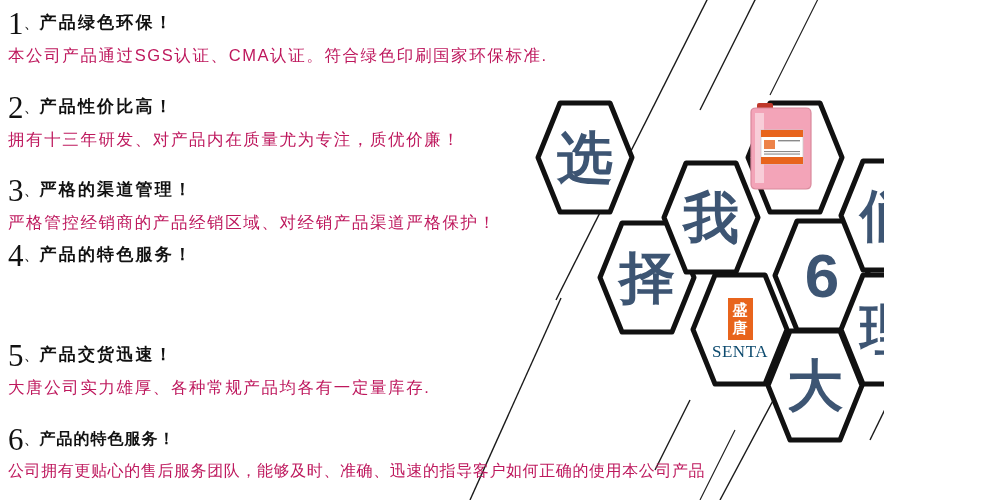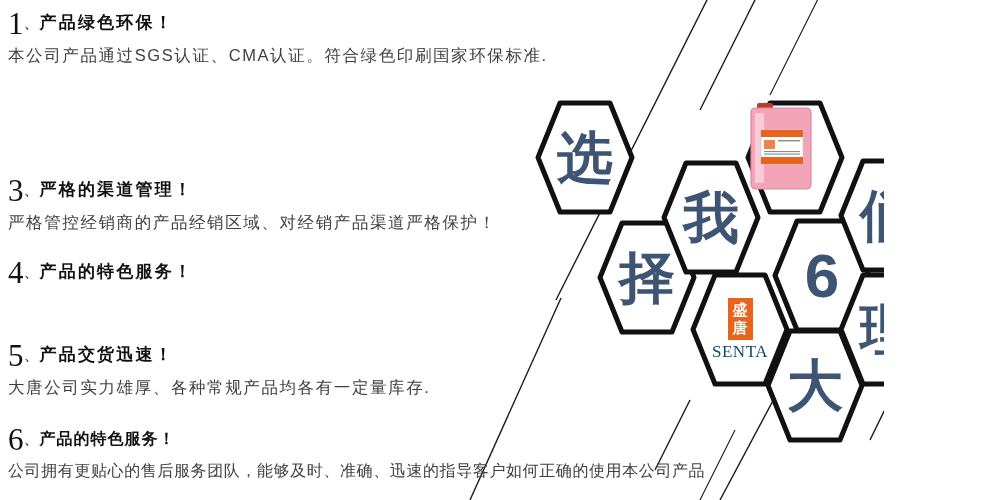--- a/index.html
+++ b/index.html
@@ -24,21 +24,21 @@
     font-family:"Liberation Serif","DejaVu Serif",serif;
     font-size:31px;color:#111;font-weight:400;
     vertical-align:-4px;letter-spacing:0;
   }
   .r-dun{font-size:16px;color:#111;letter-spacing:0;vertical-align:2px;}
   .r-title{
     font-size:17px;color:#111;font-weight:600;letter-spacing:2.2px;
     vertical-align:2px;
   }
   .r-body{
-    font-size:16.5px;color:#404040;letter-spacing:1.6px;white-space:nowrap;
+    font-size:16.5px;color:#be185d;letter-spacing:1.6px;white-space:nowrap;
     margin-top:7px;line-height:1.15;
   }
   .r6 .r-title{letter-spacing:1px;font-size:16px;}
   .r6 .r-body{letter-spacing:0.6px;font-size:16px;}
 
   
   .honeycomb{position:absolute;left:500px;top:80px;width:500px;height:345px;}
   .hex{position:absolute;width:100px;height:115px;}
   .hex svg{position:absolute;inset:0;width:100%;height:100%;}
   .hex .glyph{
@@ -99,29 +99,35 @@
 
   <div class="reasons">
 
     <div class="reason" style="top:8px;">
       <div class="r-head">
         <span class="r-num">1</span><span class="r-dun">、</span><span class="r-title">产品绿色环保！</span>
       </div>
       <div class="r-body">本公司产品通过SGS认证、CMA认证。符合绿色印刷国家环保标准.</div>
     </div>
 
+    <div class="reason" style="top:92px;">
+      <div class="r-head">
+        <span class="r-num">2</span><span class="r-dun">、</span><span class="r-title">产品性价比高！</span>
+      </div>
+      <div class="r-body">拥有十三年研发、对产品内在质量尤为专注，质优价廉！</div>
+    </div>
 
     <div class="reason" style="top:175px;">
       <div class="r-head">
         <span class="r-num">3</span><span class="r-dun">、</span><span class="r-title">严格的渠道管理！</span>
       </div>
       <div class="r-body">严格管控经销商的产品经销区域、对经销产品渠道严格保护！</div>
     </div>
 
-    <div class="reason" style="top:257px;">
+    <div class="reason" style="top:240px;">
       <div class="r-head">
         <span class="r-num">4</span><span class="r-dun">、</span><span class="r-title">产品的特色服务！</span>
       </div>
     </div>
 
     <div class="reason" style="top:340px;">
       <div class="r-head">
         <span class="r-num">5</span><span class="r-dun">、</span><span class="r-title">产品交货迅速！</span>
       </div>
       <div class="r-body">大唐公司实力雄厚、各种常规产品均各有一定量库存.</div>

